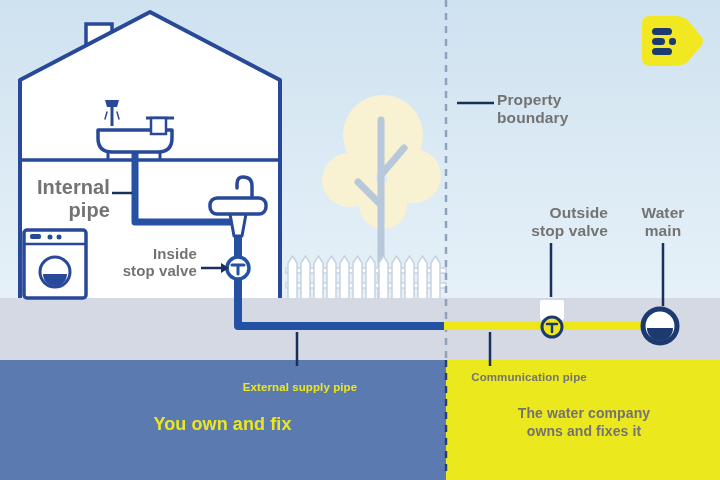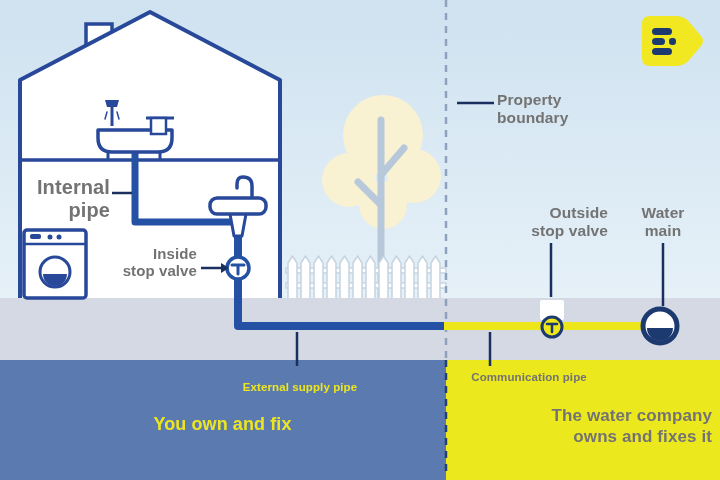--- a/index.html
+++ b/index.html
@@ -20,21 +20,21 @@
     letter-spacing:.1px;
   }
   .l-internal {left:28px;  top:176px; width:82px;  text-align:right;  font-size:20px;}
   .l-inside   {left:96px;  top:245px; width:101px; text-align:right;  font-size:15px;}
   .l-boundary {left:497px; top:91px;  width:120px; text-align:left;   font-size:15.5px;}
   .l-outside  {left:494px; top:204px; width:114px; text-align:right; font-size:15.5px;}
   .l-watermain{left:613px; top:204px; width:100px; text-align:center; font-size:15.5px;}
   .l-external {left:212px; top:381px; width:176px; text-align:center; font-size:11.5px; color:#ede61e;}
   .l-comm     {left:441px; top:371px; width:176px; text-align:center; font-size:11.5px;}
   .l-own      {left:45px;  top:414px; width:355px; text-align:center; font-size:18px; color:#ede61e;}
-  .l-company  {left:456px; top:405px; width:256px; text-align:right; font-size:17px; line-height:1.25;}
+  .l-company  {left:456px; top:405px; width:256px; text-align:center; font-size:14px; line-height:1.25;}
 </style>
 </head>
 <body>
 
 <div id="stage">
 
   <svg id="scene" width="720" height="480" viewBox="0 0 720 480">
     <defs>
       <linearGradient id="skyGrad" x1="0" y1="0" x2="0" y2="1">
         <stop offset="0" stop-color="#cfe2f0"></stop>

